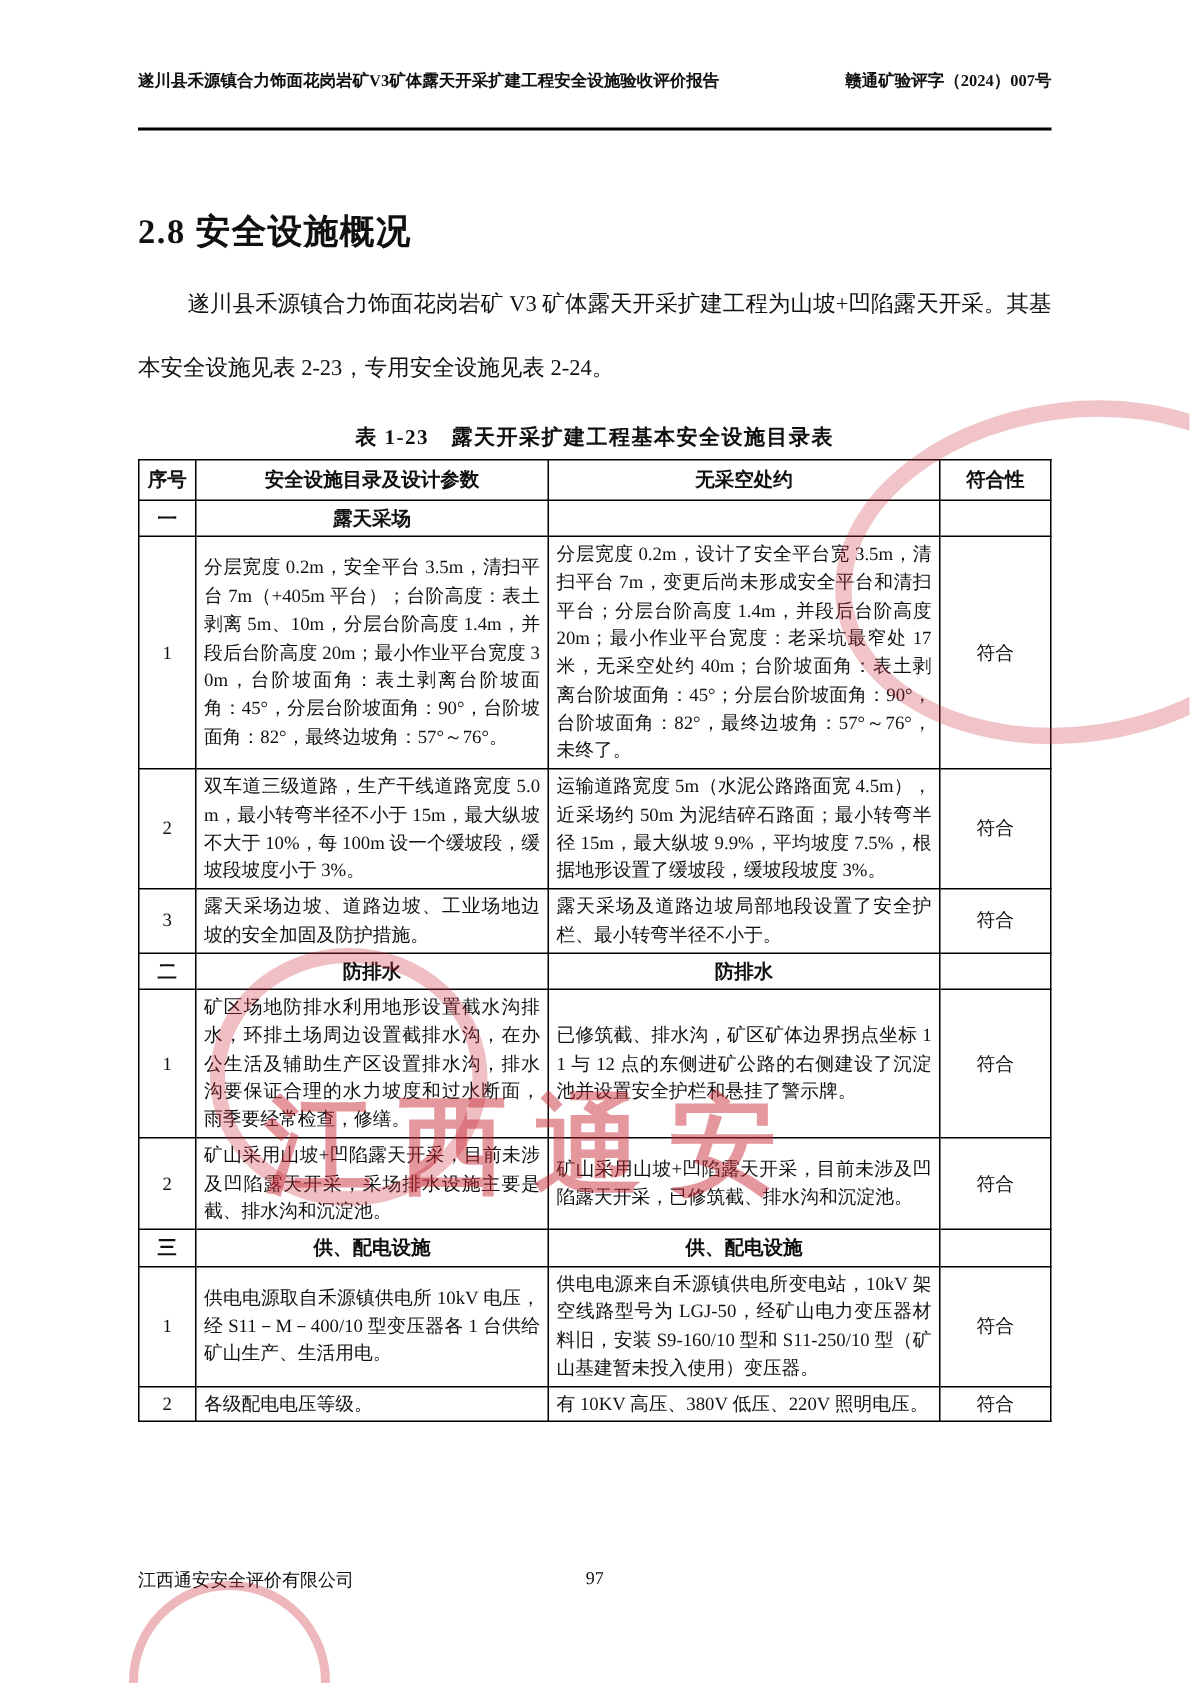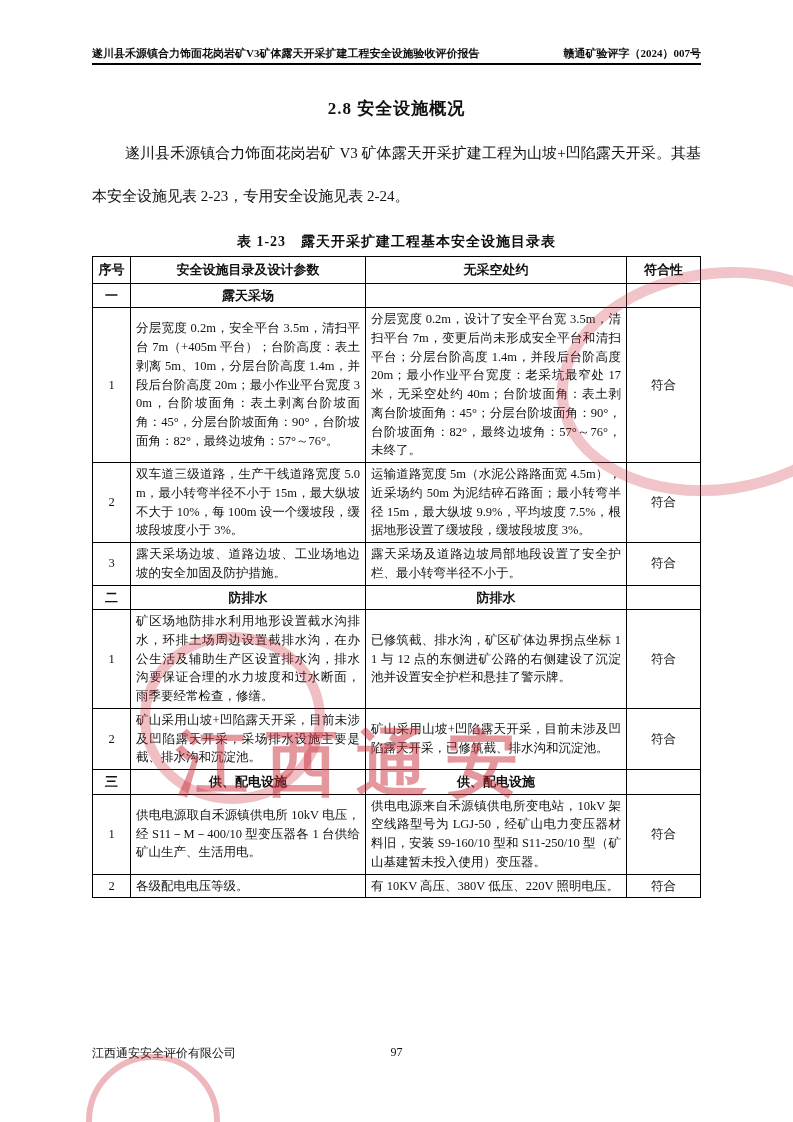--- a/index.html
+++ b/index.html
@@ -4,26 +4,26 @@
 <style>
   html,body{margin:0;padding:0;}
   body{
     width:793px;height:1122px;position:relative;background:#ffffff;overflow:hidden;
     font-family:"Liberation Serif","DejaVu Serif",serif;color:#101010;
   }
   .content{position:absolute;left:92px;top:46px;width:609px;}
 
   .doc-header{
     display:flex;justify-content:space-between;align-items:flex-end;
-    font-size:11px;font-weight:bold;padding-bottom:2px;border-bottom:2px solid #000;
+    font-size:11px;font-weight:bold;padding-bottom:24px;border-bottom:2px solid #000;
   }
   .doc-header .hl{max-width:455px;}
   .doc-header .hr{white-space:nowrap;}
 
-  .section-title{margin-top:32px;font-size:17px;font-weight:bold;letter-spacing:1px;text-align:center;}
+  .section-title{margin-top:52px;font-size:23px;font-weight:bold;letter-spacing:1px;}
 
   .intro{
     margin-top:12px;font-size:15px;line-height:43px;
     text-align:justify;text-indent:2.2em;word-break:break-all;
   }
 
   .caption{margin-top:4px;text-align:center;font-size:14px;font-weight:bold;letter-spacing:1px;}
 
   table{
     margin-top:5px;width:608px;border-collapse:collapse;table-layout:fixed;

